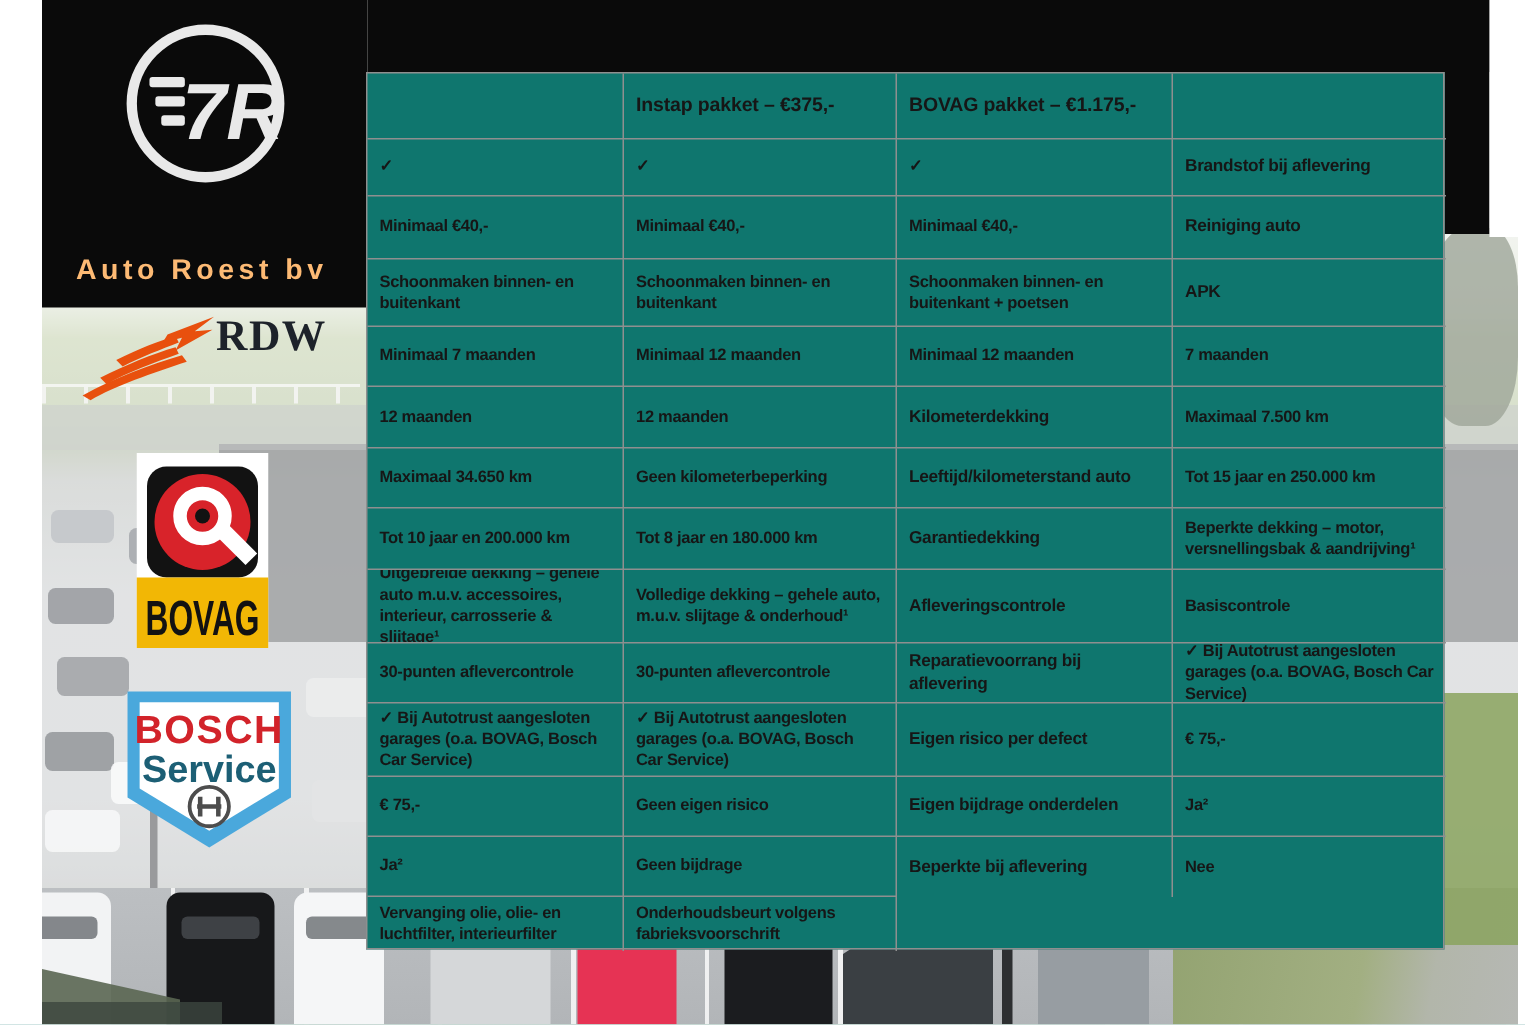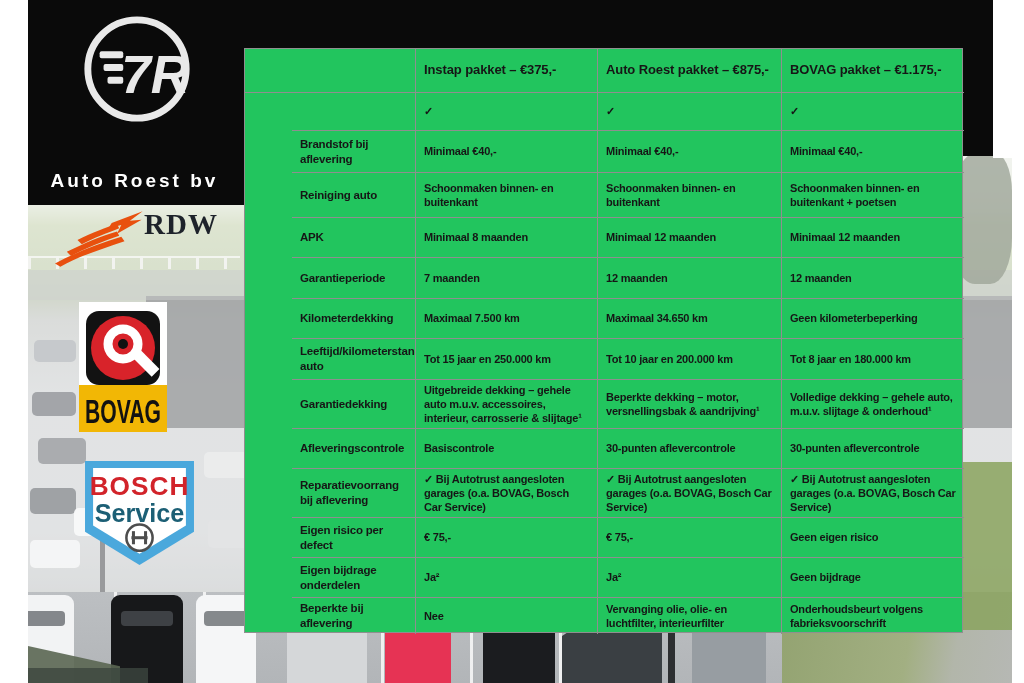--- a/index.html
+++ b/index.html
@@ -41,42 +41,42 @@
   .darkbl{position:absolute;left:0;top:646px;width:92px;height:37px;background:#5a6652;
     clip-path:polygon(0 0,100% 55%,100% 100%,0 100%);opacity:.9;}
   .water{position:absolute;left:0;top:668px;width:120px;height:15px;background:#3c463f;opacity:.8;}
 
   
   .logo-box{position:absolute;left:28px;top:0;width:217px;height:205px;background:#0a0a0a;}
   .top-strip{position:absolute;left:245px;top:0;width:748px;height:48px;background:#0a0a0a;}
   .right-strip{position:absolute;left:963px;top:0;width:30px;height:156px;background:#0a0a0a;}
   .corner-white{position:absolute;left:993px;top:0;width:31px;height:158px;background:#ffffff;}
   .monogram{position:absolute;left:50%;top:10px;transform:translateX(-50%);}
-  .dealer-name{position:absolute;left:0;right:4px;bottom:13px;text-align:center;color:#ffffff;
+  .dealer-name{position:absolute;left:0;right:4px;bottom:13px;text-align:center;color:#fdba74;
     font-size:19px;font-weight:bold;letter-spacing:3px;white-space:nowrap;}
 
   
   .rdw{position:absolute;left:52px;top:208px;display:flex;align-items:flex-start;}
   .rdw-text{font-family:"Liberation Serif",serif;font-weight:bold;font-size:29px;color:#1d222a;
     letter-spacing:1px;margin-left:-6px;}
-  .bovag{position:absolute;left:79px;top:302px;}
+  .bovag{position:absolute;left:91px;top:302px;}
   .bosch{position:absolute;left:83px;top:460px;}
 
   
   .pkg-table{position:absolute;left:244px;top:48px;width:719px;height:585px;
     display:grid;grid-template-columns:171px 182px 184px 182px;
     grid-template-rows:44px 38px 42px 45px 40px 41px 40px 41px 49px 40px 49px 40px 40px 36px;
-    background:#22c55e;border:1px solid #8f8f8f;}
+    background:#0f766e;border:1px solid #8f8f8f;}
   .c{border-right:1px solid #8f8f8f;border-bottom:1px solid #8f8f8f;
     display:flex;align-items:center;padding:3px 8px;overflow:hidden;
     font-weight:bold;font-size:11px;line-height:1.3;color:#161616;letter-spacing:-0.2px;}
   .c:nth-child(4n){border-right:none;}
   .c:nth-last-child(-n+4){border-bottom:none;}
   .h{font-size:13px;letter-spacing:-0.1px;}
-  .l{font-size:11.5px;margin-left:47px;}
+  .l{font-size:11.5px;}
 </style>
 </head>
 <body>
 
 <div id="stage">
 
   <div class="photo">
     <div class="fence"></div>
     <div class="road"></div>
     <div class="building"></div>
@@ -182,61 +182,59 @@
         <line x1="48" y1="77" x2="64" y2="77" stroke-width="3"></line>
         <line x1="50" y1="70.5" x2="50" y2="83.5" stroke-width="3"></line>
         <line x1="62" y1="70.5" x2="62" y2="83.5" stroke-width="3"></line>
       </g>
     </svg>
   </div>
 
   <div class="pkg-table">
     <div class="c h"></div>
     <div class="c h">Instap pakket – €375,-</div>
-    <div class="c h">Auto Roest pakket – €875,-</div>
     <div class="c h">BOVAG pakket – €1.175,-</div>
 
     <div class="c l"></div>
     <div class="c">✓</div>
     <div class="c">✓</div>
     <div class="c">✓</div>
 
     <div class="c l">Brandstof bij aflevering</div>
     <div class="c">Minimaal €40,-</div>
     <div class="c">Minimaal €40,-</div>
     <div class="c">Minimaal €40,-</div>
 
     <div class="c l">Reiniging auto</div>
     <div class="c">Schoonmaken binnen- en buitenkant</div>
     <div class="c">Schoonmaken binnen- en buitenkant</div>
     <div class="c">Schoonmaken binnen- en buitenkant + poetsen</div>
 
     <div class="c l">APK</div>
-    <div class="c">Minimaal 8 maanden</div>
+    <div class="c">Minimaal 7 maanden</div>
     <div class="c">Minimaal 12 maanden</div>
     <div class="c">Minimaal 12 maanden</div>
 
-    <div class="c l">Garantieperiode</div>
     <div class="c">7 maanden</div>
     <div class="c">12 maanden</div>
     <div class="c">12 maanden</div>
 
     <div class="c l">Kilometerdekking</div>
     <div class="c">Maximaal 7.500 km</div>
     <div class="c">Maximaal 34.650 km</div>
     <div class="c">Geen kilometerbeperking</div>
 
     <div class="c l">Leeftijd/kilometerstand auto</div>
     <div class="c">Tot 15 jaar en 250.000 km</div>
     <div class="c">Tot 10 jaar en 200.000 km</div>
     <div class="c">Tot 8 jaar en 180.000 km</div>
 
     <div class="c l">Garantiedekking</div>
+    <div class="c">Beperkte dekking – motor, versnellingsbak &amp; aandrijving¹</div>
     <div class="c">Uitgebreide dekking – gehele auto m.u.v. accessoires, interieur, carrosserie &amp; slijtage¹</div>
-    <div class="c">Beperkte dekking – motor, versnellingsbak &amp; aandrijving¹</div>
     <div class="c">Volledige dekking – gehele auto, m.u.v. slijtage &amp; onderhoud¹</div>
 
     <div class="c l">Afleveringscontrole</div>
     <div class="c">Basiscontrole</div>
     <div class="c">30-punten aflevercontrole</div>
     <div class="c">30-punten aflevercontrole</div>
 
     <div class="c l">Reparatievoorrang bij aflevering</div>
     <div class="c">✓ Bij Autotrust aangesloten garages (o.a. BOVAG, Bosch Car Service)</div>
     <div class="c">✓ Bij Autotrust aangesloten garages (o.a. BOVAG, Bosch Car Service)</div>

